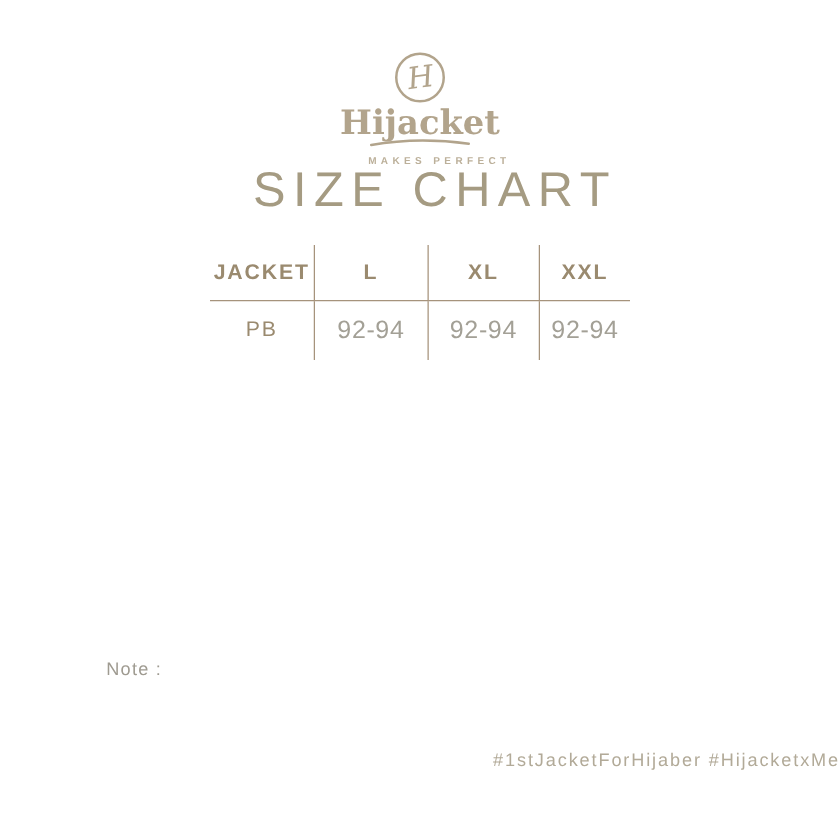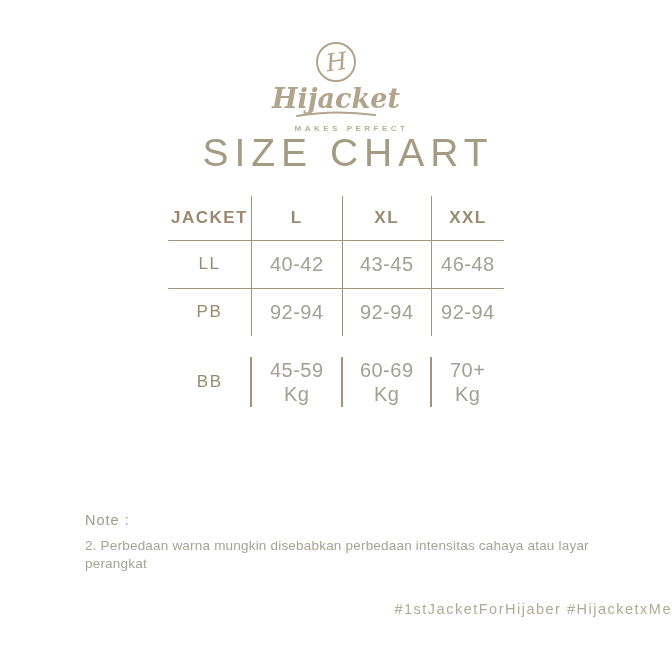--- a/index.html
+++ b/index.html
@@ -21,21 +21,21 @@
     display: flex; align-items: center; justify-content: center;
   }
   .logo-h {
     font-family: "DejaVu Serif", serif;
     font-style: italic; font-size: 24px; color: #b2a48c;
     transform: rotate(-8deg);
   }
   .logo-name {
     margin-top: 3px;
     font-family: "DejaVu Serif", serif;
-    font-style: italic; font-weight: bold;
+    font-weight: bold;
     font-size: 27px; color: #b2a48c;
     letter-spacing: 0px; line-height: 1;
   }
   .logo-swoosh { margin-top: -2px; line-height: 0; }
   .logo-tagline {
     margin-top: 5px;
     font-size: 8px; letter-spacing: 3.5px;
     color: #bcb09a; font-weight: bold; padding-left: 31px;
   }
 
@@ -84,21 +84,21 @@
     white-space: pre-line; line-height: 1.2;
   }
   .bb-row td { position: relative; }
   .bb-row td + td::before {
     content: ""; position: absolute; left: -1px; top: 50%;
     transform: translateY(-50%);
     width: 1.5px; height: 50px; background: #a6937c;
   }
 
   
-  .notes { position: absolute; top: 512px; left: 85px; right: 50px; }
+  .notes { position: absolute; top: 528px; left: 85px; right: 50px; }
   .notes-title {
     font-size: 14.5px; color: #9f9b91; letter-spacing: 1px; margin-bottom: 9px;
   }
   .note-item {
     font-size: 13.5px; color: #a7a399; letter-spacing: 0.2px;
     margin-bottom: 5px; line-height: 1.35;
   }
 
   
   .hashtags {
@@ -137,48 +137,32 @@
         </colgroup>
       <thead>
         <tr>
           <th>JACKET</th>
           <th>L</th>
           <th>XL</th>
           <th>XXL</th>
         </tr>
       </thead>
       <tbody>
-        <tr class="data-row lined">
-          <td class="row-label">LL</td>
-          <td class="cell-value">40-42</td>
-          <td class="cell-value">43-45</td>
-          <td class="cell-value">46-48</td>
-        </tr>
         <tr class="data-row">
           <td class="row-label">PB</td>
           <td class="cell-value">92-94</td>
           <td class="cell-value">92-94</td>
           <td class="cell-value">92-94</td>
         </tr>
         <tr class="spacer-row">
           <td colspan="4"></td>
         </tr>
-        <tr class="bb-row">
-          <td class="row-label">BB</td>
-          <td class="cell-value">45-59
-Kg</td>
-          <td class="cell-value">60-69
-Kg</td>
-          <td class="cell-value">70+
-Kg</td>
-        </tr>
       </tbody>
     </table>
   </div>
 
   <div class="notes">
     <div class="notes-title">Note :</div>
-    <div class="note-item">2. Perbedaan warna mungkin disebabkan perbedaan intensitas cahaya atau layar perangkat</div>
   </div>
 
   <div class="hashtags">#1stJacketForHijaber #HijacketxMe</div>
 
 </div>
 
 </body></html>

